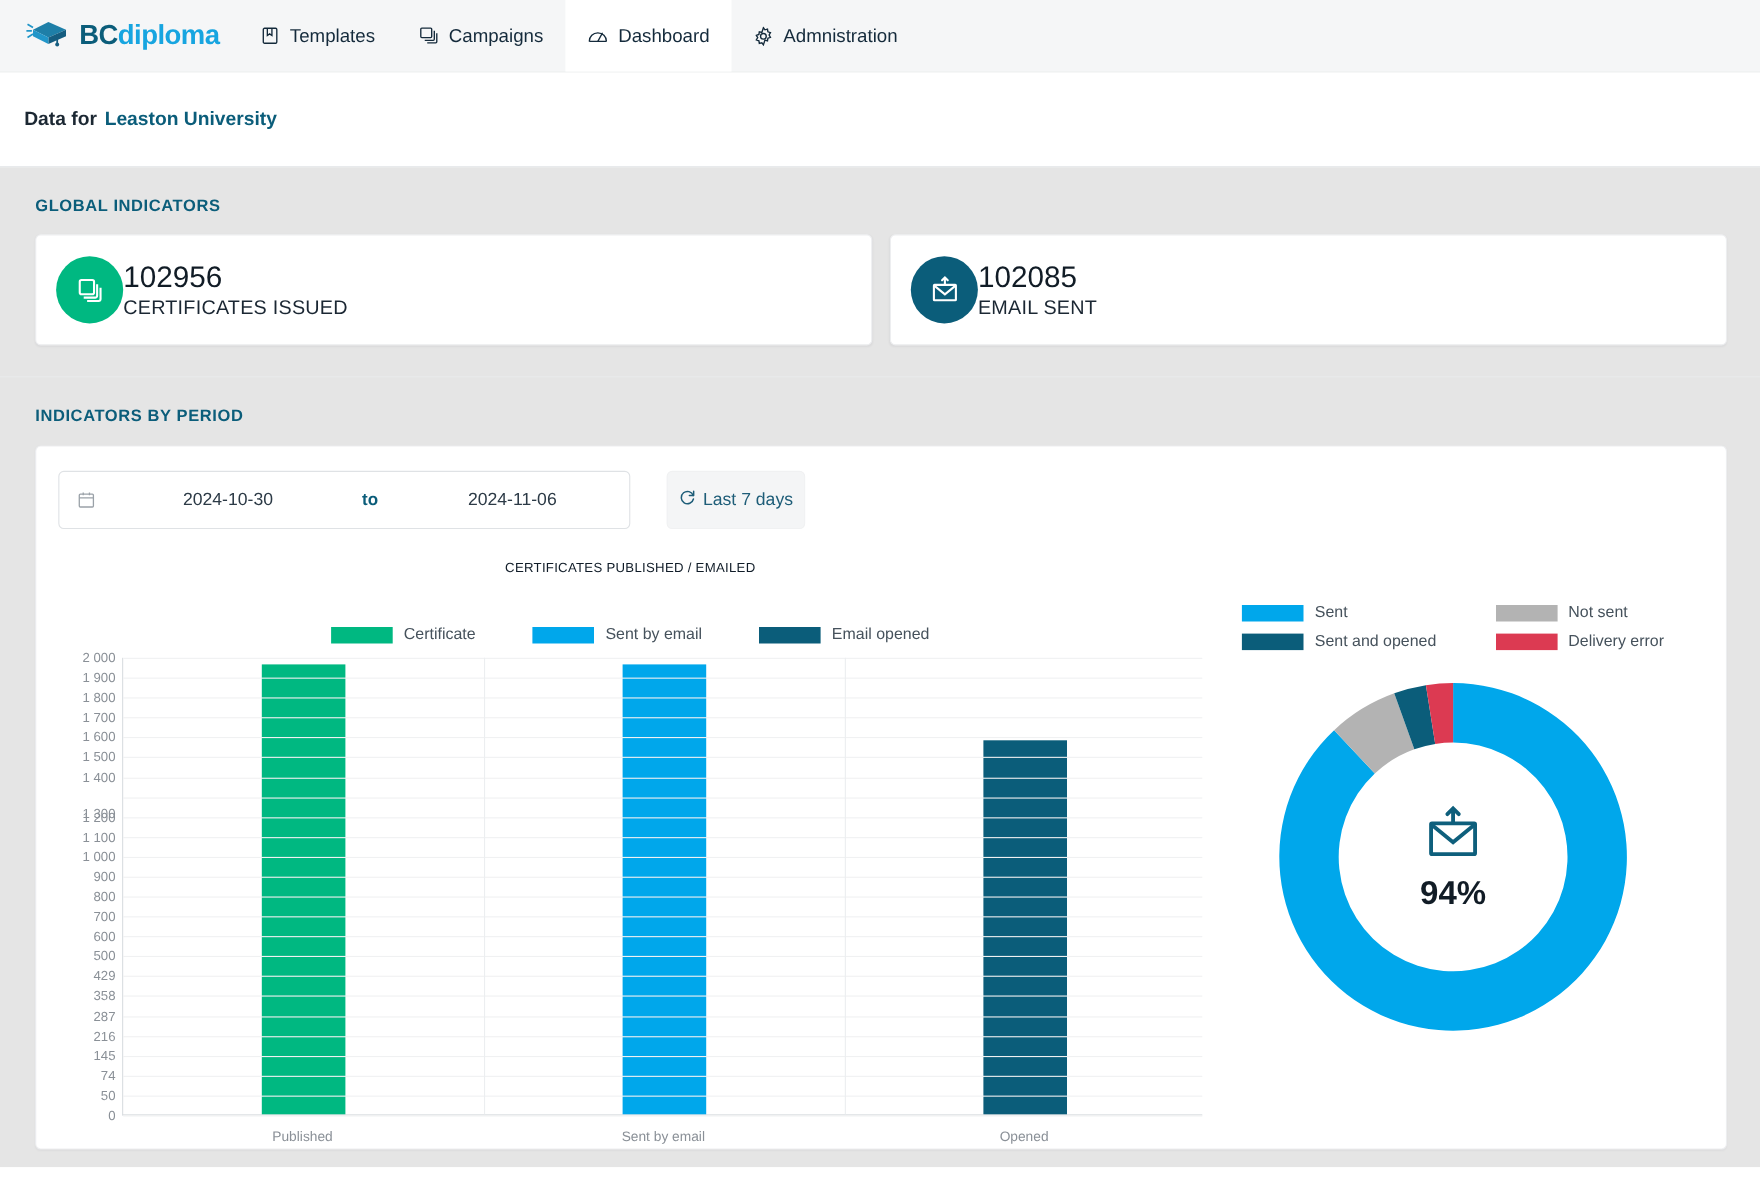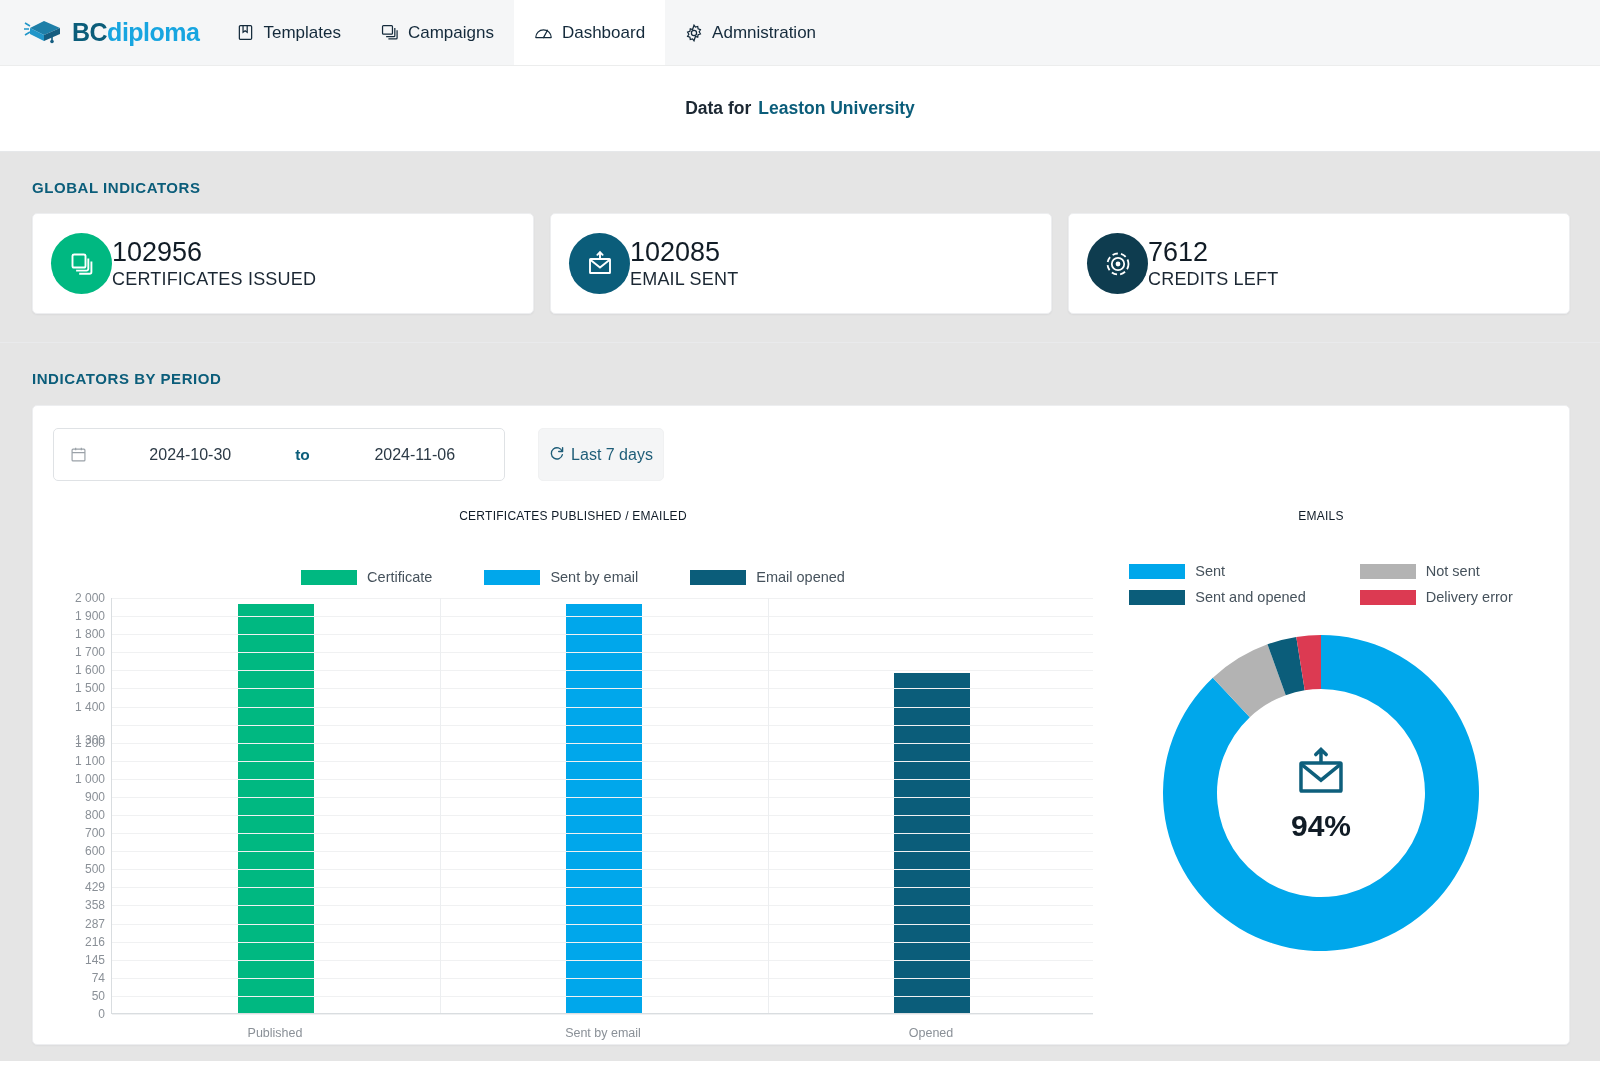--- a/index.html
+++ b/index.html
@@ -40,21 +40,20 @@
 
   
   .subheader {
     height: 86px;
     background: #ffffff;
     display: flex; align-items: center;
     padding: 0 22px;
     border-bottom: 1px solid #e6e8ea;
     font-size: 17.5px;
     font-weight: 700;
-    justify-content: center;
   }
   .subheader .label { color: #1c2833; }
   .subheader .org { color: #0b5d7a; margin-left: 7px; }
 
   
   .page { background: #e5e5e5; padding: 0 0 16px 0; }
 
   .section-title {
     color: #0b5d7a;
     font-size: 15px;
@@ -96,21 +95,21 @@
     border: 1px solid #edeef0;
     border-radius: 5px;
     margin: 18px 30px 0 32px;
     box-shadow: 0 1px 2px rgba(16,24,40,.04);
     padding: 22px 20px 0 20px;
     height: 640px;
     overflow: hidden;
   }
   .daterow { display: flex; align-items: center; gap: 33px; }
   .datebox {
-    width: 452px; height: 53px;
+    width: 520px; height: 53px;
     border: 1px solid #dfe2e5;
     border-radius: 5px;
     display: flex; align-items: center;
     background: #fff;
   }
   .cal-ico { padding: 0 14px 0 16px; display: flex; }
   .date-val {
     flex: 1 1 0; text-align: center;
     font-size: 16px; color: #2c3a46;
   }
@@ -292,33 +291,20 @@
           <path d="M5 10.4 L15 18.6 L25 10.4"></path>
           <path d="M15 9.4 V3.4 M12.4 5.8 L15 3.2 L17.6 5.8" stroke-linecap="round"></path>
         </svg>
       </div>
       <div>
         <div class="card-value">102085</div>
         <div class="card-label">EMAIL SENT</div>
       </div>
     </div>
 
-    <div class="card">
-      <div class="card-icon" style="background:#0e3c4f">
-        <svg width="30" height="30" viewBox="0 0 30 30">
-          <circle cx="15" cy="15" r="10.5" fill="none" stroke="#ffffff" stroke-width="1.8" stroke-dasharray="5.5 3.2"></circle>
-          <circle cx="15" cy="15" r="6.2" fill="none" stroke="#ffffff" stroke-width="1.8"></circle>
-          <circle cx="15" cy="15" r="2.4" fill="#ffffff"></circle>
-        </svg>
-      </div>
-      <div>
-        <div class="card-value">7612</div>
-        <div class="card-label">CREDITS LEFT</div>
-      </div>
-    </div>
   </div>
 
   <div class="sec-divider"></div>
 
   <div class="section-title">INDICATORS BY PERIOD</div>
 
   <div class="panel">
 
     <div class="daterow">
       <div class="datebox">
@@ -426,21 +412,20 @@
             </div>
           <div class="xlabels" id="xlabels">
               <div class="xlabel" style="left: 164px;">Published</div>
               <div class="xlabel" style="left: 492px;">Sent by email</div>
               <div class="xlabel" style="left: 820px;">Opened</div>
             </div>
         </div>
       </div>
 
       <div class="chart-right">
-        <div class="chart-title">EMAILS</div>
 
         <div class="donut-legend">
           <div class="legend-item">
             <span class="swatch" style="background:#00a7eb"></span>
             <span>Sent</span>
           </div>
           <div class="legend-item">
             <span class="swatch" style="background:#b3b3b3"></span>
             <span>Not sent</span>
           </div>

